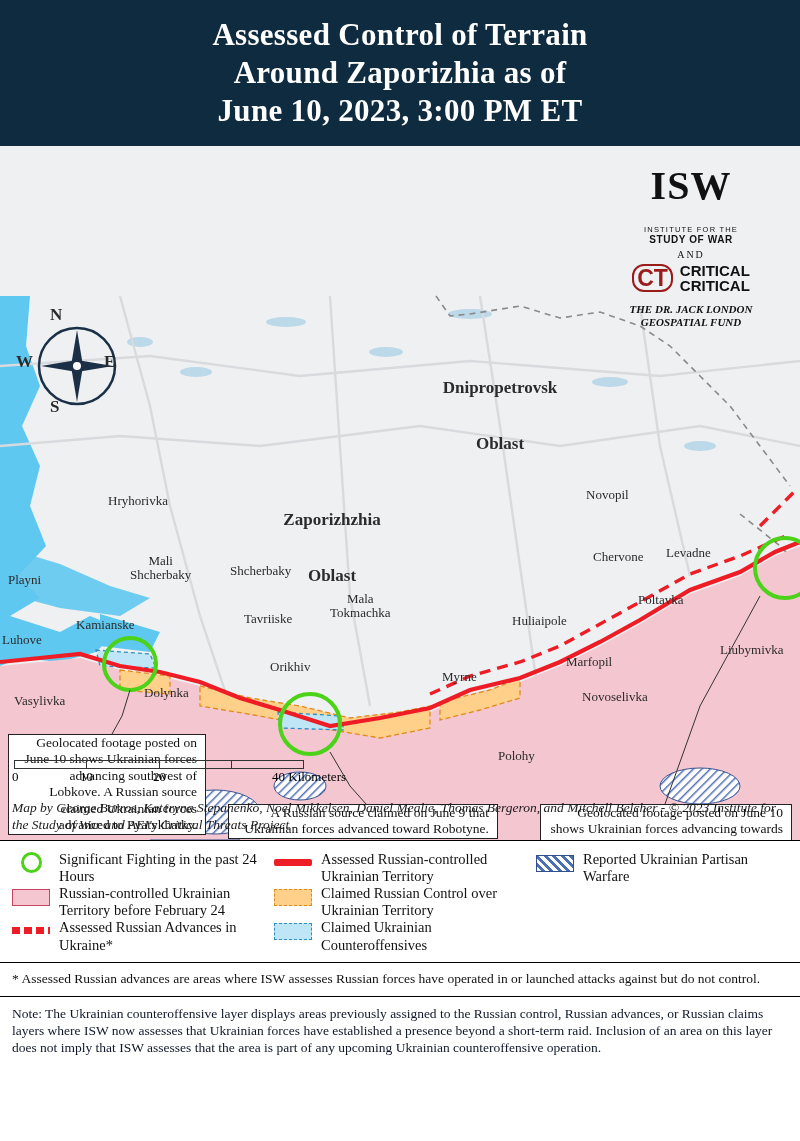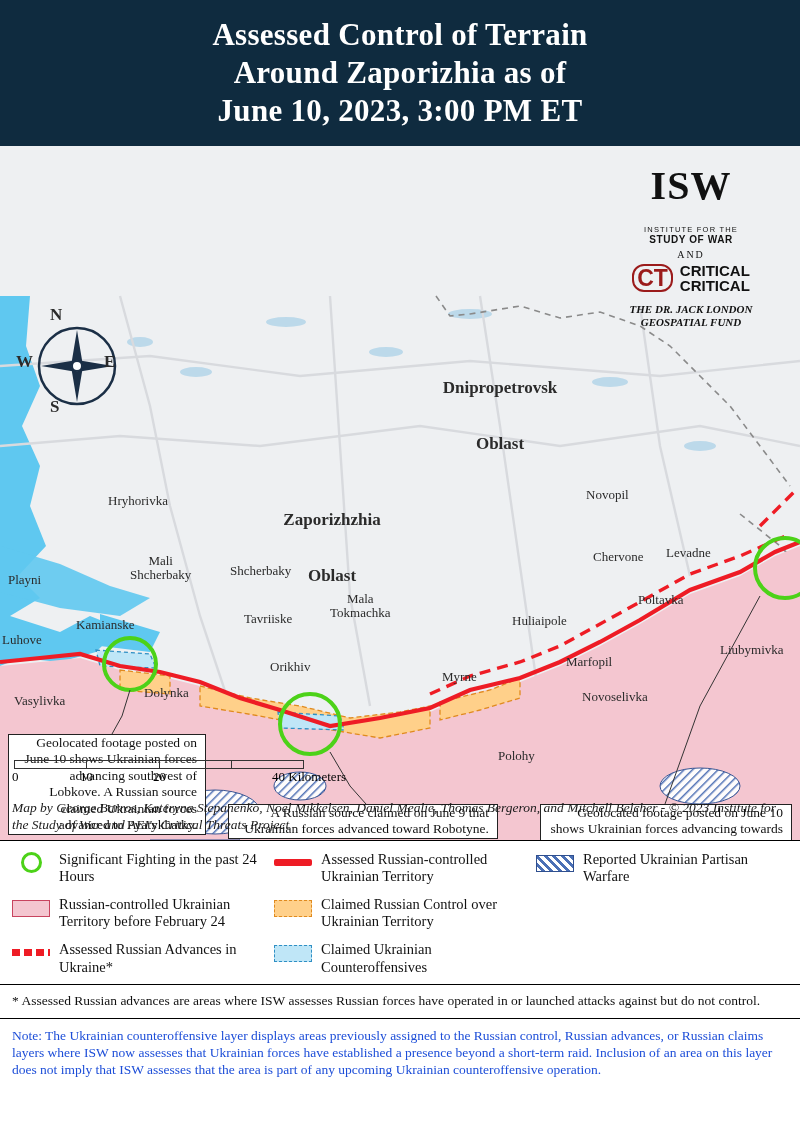--- a/index.html
+++ b/index.html
@@ -107,21 +107,20 @@
   }
 
   
   #legend {
     border-top: 1px solid #000;
     padding: 10px 12px 8px 12px;
   }
   .legend-grid {
     display: grid;
     grid-template-columns: 262px 262px 1fr;
-    row-gap: 11px;
   }
   .leg-item { display: flex; align-items: flex-start; gap: 9px; }
   .leg-sym { width: 38px; min-width: 38px; height: 22px; position: relative; margin-top: 1px; }
   .leg-text { font-size: 14.5px; line-height: 1.18; color: #111; }
 
   .sym-circle { width:21px; height:21px; border-radius:50%; border:3px solid #4cd218; background:#ffffff; margin: 0 auto; }
   .sym-redline { width:38px; height:7px; background:#ee1c25; border-radius:2px; margin-top:7px; }
   .sym-pinkbox { width:38px; height:17px; background:#f4c6d0; border:1.5px solid #c8445f; margin-top:3px; }
   .sym-dashred { width:38px; height:7px; margin-top:7px;
     background: repeating-linear-gradient(90deg,#ee1c25 0 8px, transparent 8px 12px); }
@@ -135,21 +134,21 @@
     padding: 8px 12px;
     font-size: 13.5px;
     line-height: 1.25;
     color:#111;
   }
   #note {
     border-top: 1px solid #000;
     padding: 8px 12px;
     font-size: 13.5px;
     line-height: 1.28;
-    color:#1d4ed8;
+    color:#0f172a;
   }
 </style>
 </head>
 <body>
 
 <div id="header">
   <div class="line">Assessed Control of Terrain</div>
   <div class="line">Around Zaporizhia as of</div>
   <div class="line">June 10, 2023, 3:00 PM ET</div>
 </div>

